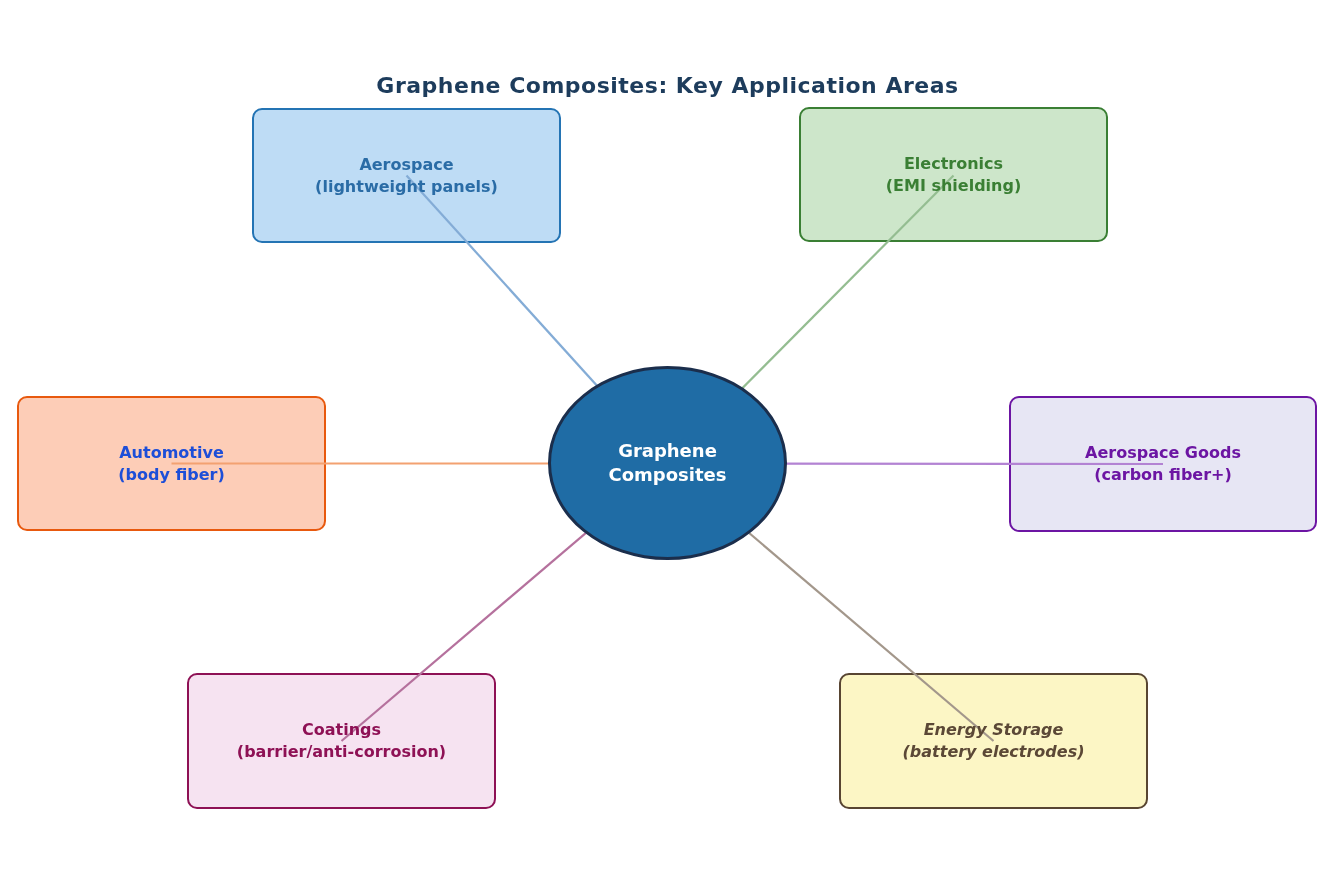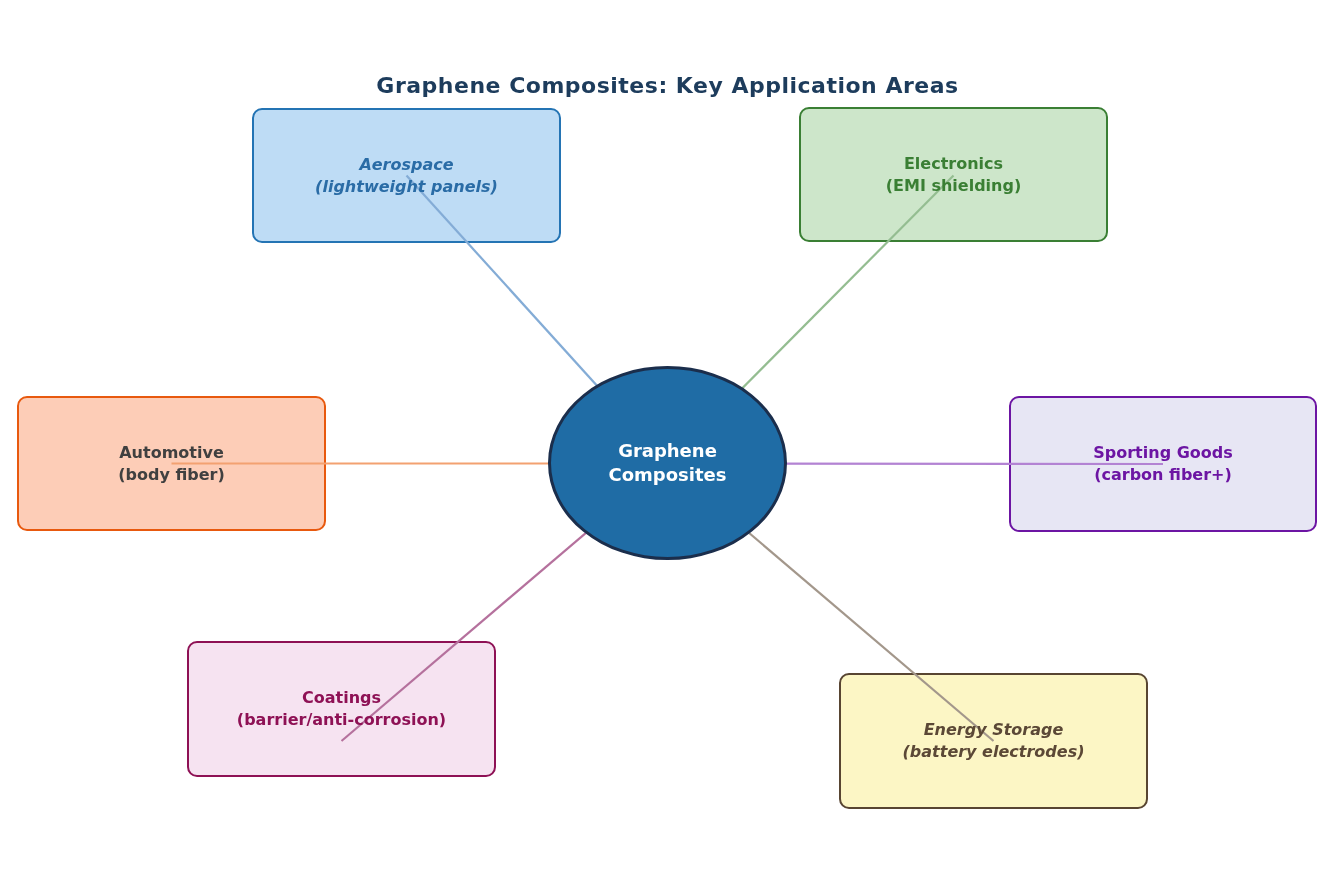--- a/index.html
+++ b/index.html
@@ -33,25 +33,25 @@
     border-radius: 10px;
     display: flex;
     align-items: center;
     justify-content: center;
     text-align: center;
     font-weight: bold;
     font-size: 16px;
     line-height: 1.35;
   }
   
-  .n-aerospace   { left: 252px;  top: 108px; width: 309px; height: 135px; font-style: italic; }
+  .n-aerospace   { left: 252px;  top: 108px; width: 309px; height: 135px; }
   .n-electronics { left: 799px;  top: 96px; width: 309px; height: 135px; margin-top: 11px; }
   .n-automotive  { left: 17px;   top: 396px; width: 309px; height: 135px; }
   .n-sporting    { left: 1009px; top: 396px; width: 308px; height: 136px; }
-  .n-coatings    { left: 187px;  top: 641px; width: 309px; height: 136px; }
+  .n-coatings    { left: 187px;  top: 673px; width: 309px; height: 136px; }
   .n-energy      { left: 839px;  top: 673px; width: 309px; height: 136px; font-style: italic; }
 
   
   .node-label {
     position: relative;
     z-index: 3;
   }
   .lines {
     position: absolute;
     left: 0;
@@ -93,30 +93,30 @@
     </div>
   </div>
 
   <div class="node n-electronics" style="background: rgb(205, 230, 202); border-color: rgb(58, 127, 52); color: rgb(58, 127, 52);">
     <div class="node-label">
       <div>Electronics</div>
       <div>(EMI shielding)</div>
     </div>
   </div>
 
-  <div class="node n-automotive" style="background: rgb(253, 205, 183); border-color: rgb(232, 89, 14); color: #404040;">
+  <div class="node n-automotive" style="background: rgb(253, 205, 183); border-color: rgb(232, 89, 14); color: #1d4ed8;">
     <div class="node-label">
       <div>Automotive</div>
       <div>(body fiber)</div>
     </div>
   </div>
 
   <div class="node n-sporting" style="background: rgb(231, 230, 244); border-color: rgb(108, 21, 163); color: rgb(108, 21, 163);">
     <div class="node-label">
-      <div>Sporting Goods</div>
+      <div>Aerospace Goods</div>
       <div>(carbon fiber+)</div>
     </div>
   </div>
 
   <div class="node n-coatings" style="background: rgb(246, 227, 241); border-color: rgb(142, 17, 85); color: rgb(142, 17, 85);">
     <div class="node-label">
       <div>Coatings</div>
       <div>(barrier/anti-corrosion)</div>
     </div>
   </div>

